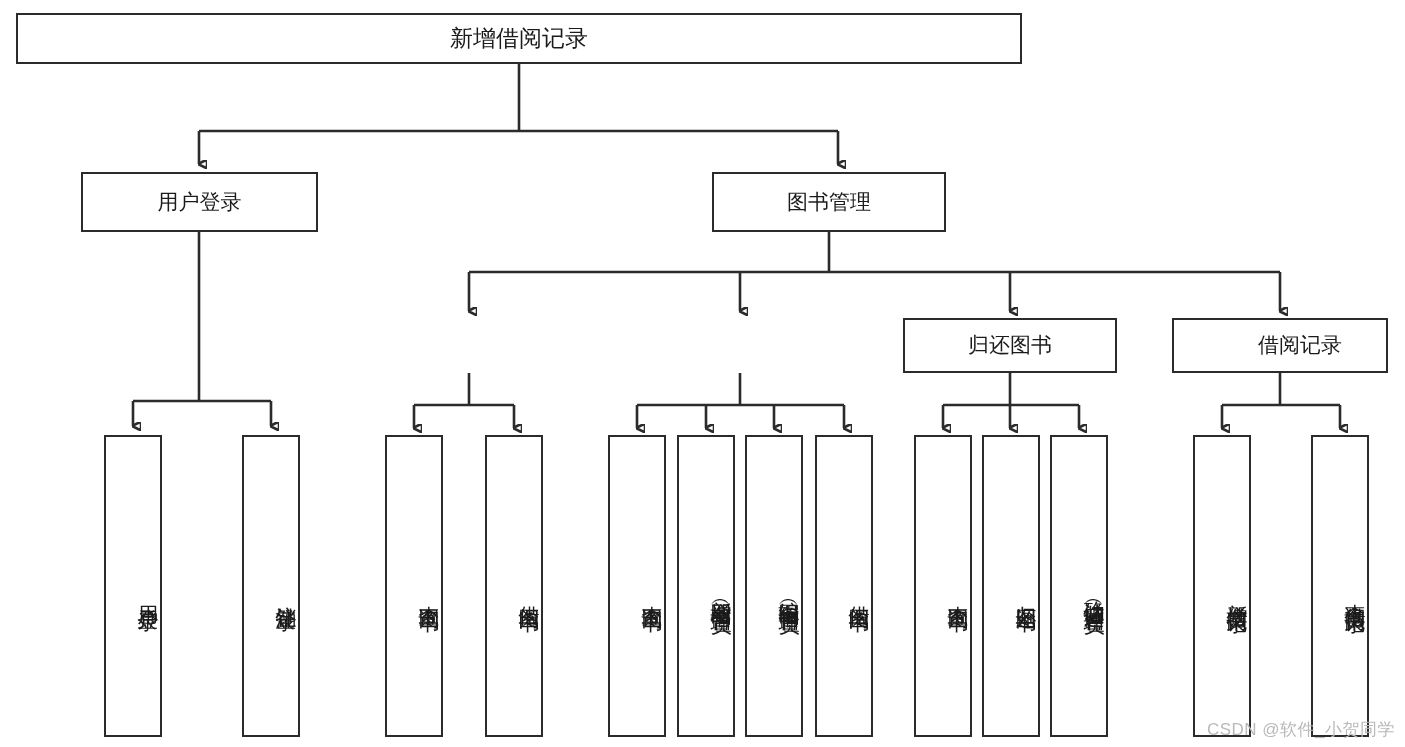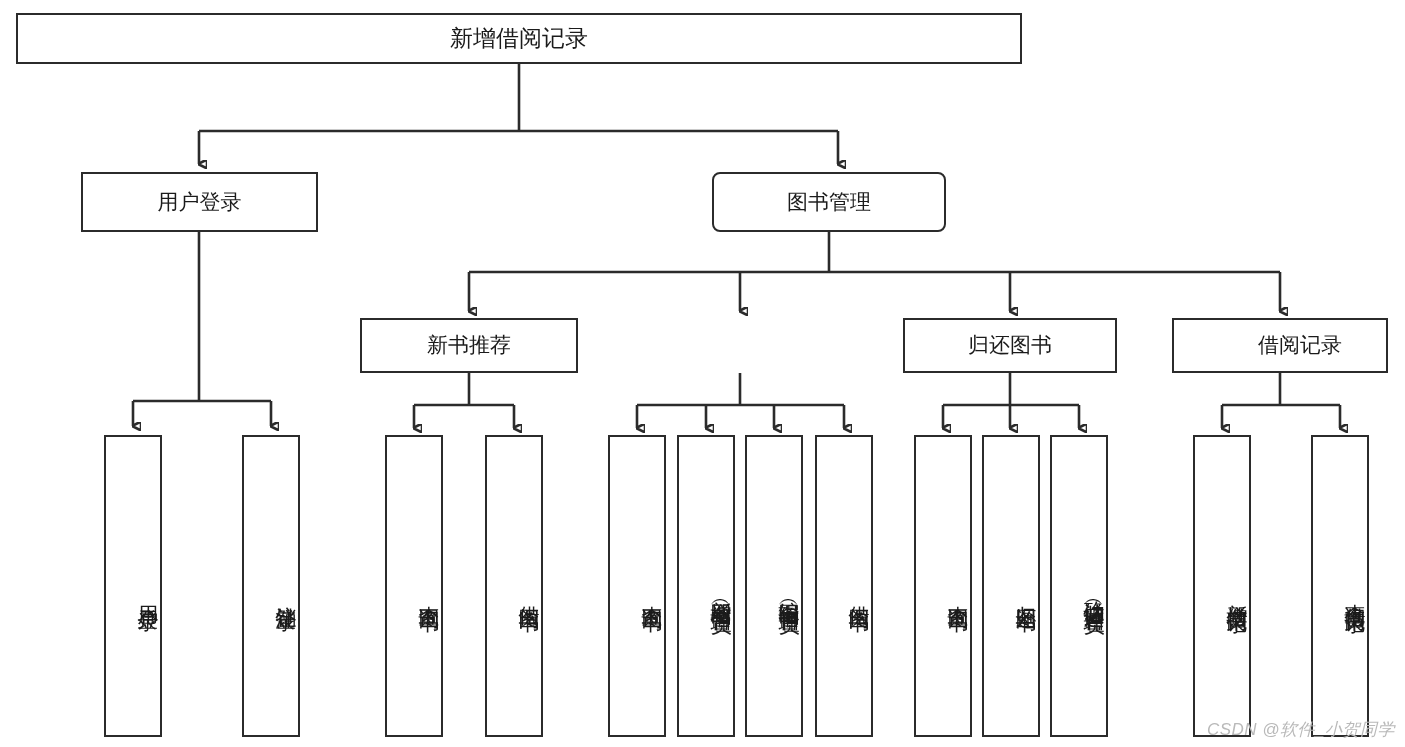--- a/index.html
+++ b/index.html
@@ -52,21 +52,20 @@
   }
 
   .watermark{
     position:absolute;
     right:10px;
     bottom:6px;
     font-size:17px;
     color:#b9b9b9;
     letter-spacing:0.5px;
     white-space:nowrap;
-    font-style:italic;
   }
 </style>
 </head>
 <body>
 
 <div id="canvas">
 
   <svg class="links" viewBox="0 0 1405 747">
     <defs>
       <marker id="arrow" markerWidth="9" markerHeight="9" refX="4.5" refY="8" orient="auto" markerUnits="userSpaceOnUse">
@@ -115,27 +114,24 @@
     <path d="M1340,405 L1340,428" marker-end="url(#arrow)"></path>
   </svg>
 
   <div class="node root" style="left:16px;top:13px;width:1006px;height:51px;">
     <span>新增借阅记录</span>
   </div>
 
   <div class="node lvl2" style="left:81px;top:172px;width:237px;height:60px;">
     <span>用户登录</span>
   </div>
-  <div class="node lvl2" style="left:712px;top:172px;width:234px;height:60px;border-radius:8px;">
+  <div class="node lvl2" style="left:712px;top:172px;width:234px;height:60px;">
     <span>图书管理</span>
   </div>
 
-  <div class="node lvl3" style="left:360px;top:318px;width:218px;height:55px;">
-    <span>新书推荐</span>
-  </div>
   <div class="node lvl3" style="left:903px;top:318px;width:214px;height:55px;">
     <span>归还图书</span>
   </div>
   <div class="node lvl3" style="left:1172px;top:318px;width:216px;height:55px;padding-left:40px;">
     <span>借阅记录</span>
   </div>
 
   <div class="node leaf" style="left:104px;top:435px;width:58px;height:302px;">
     <span class="vtxt">用户登录</span>
   </div>

